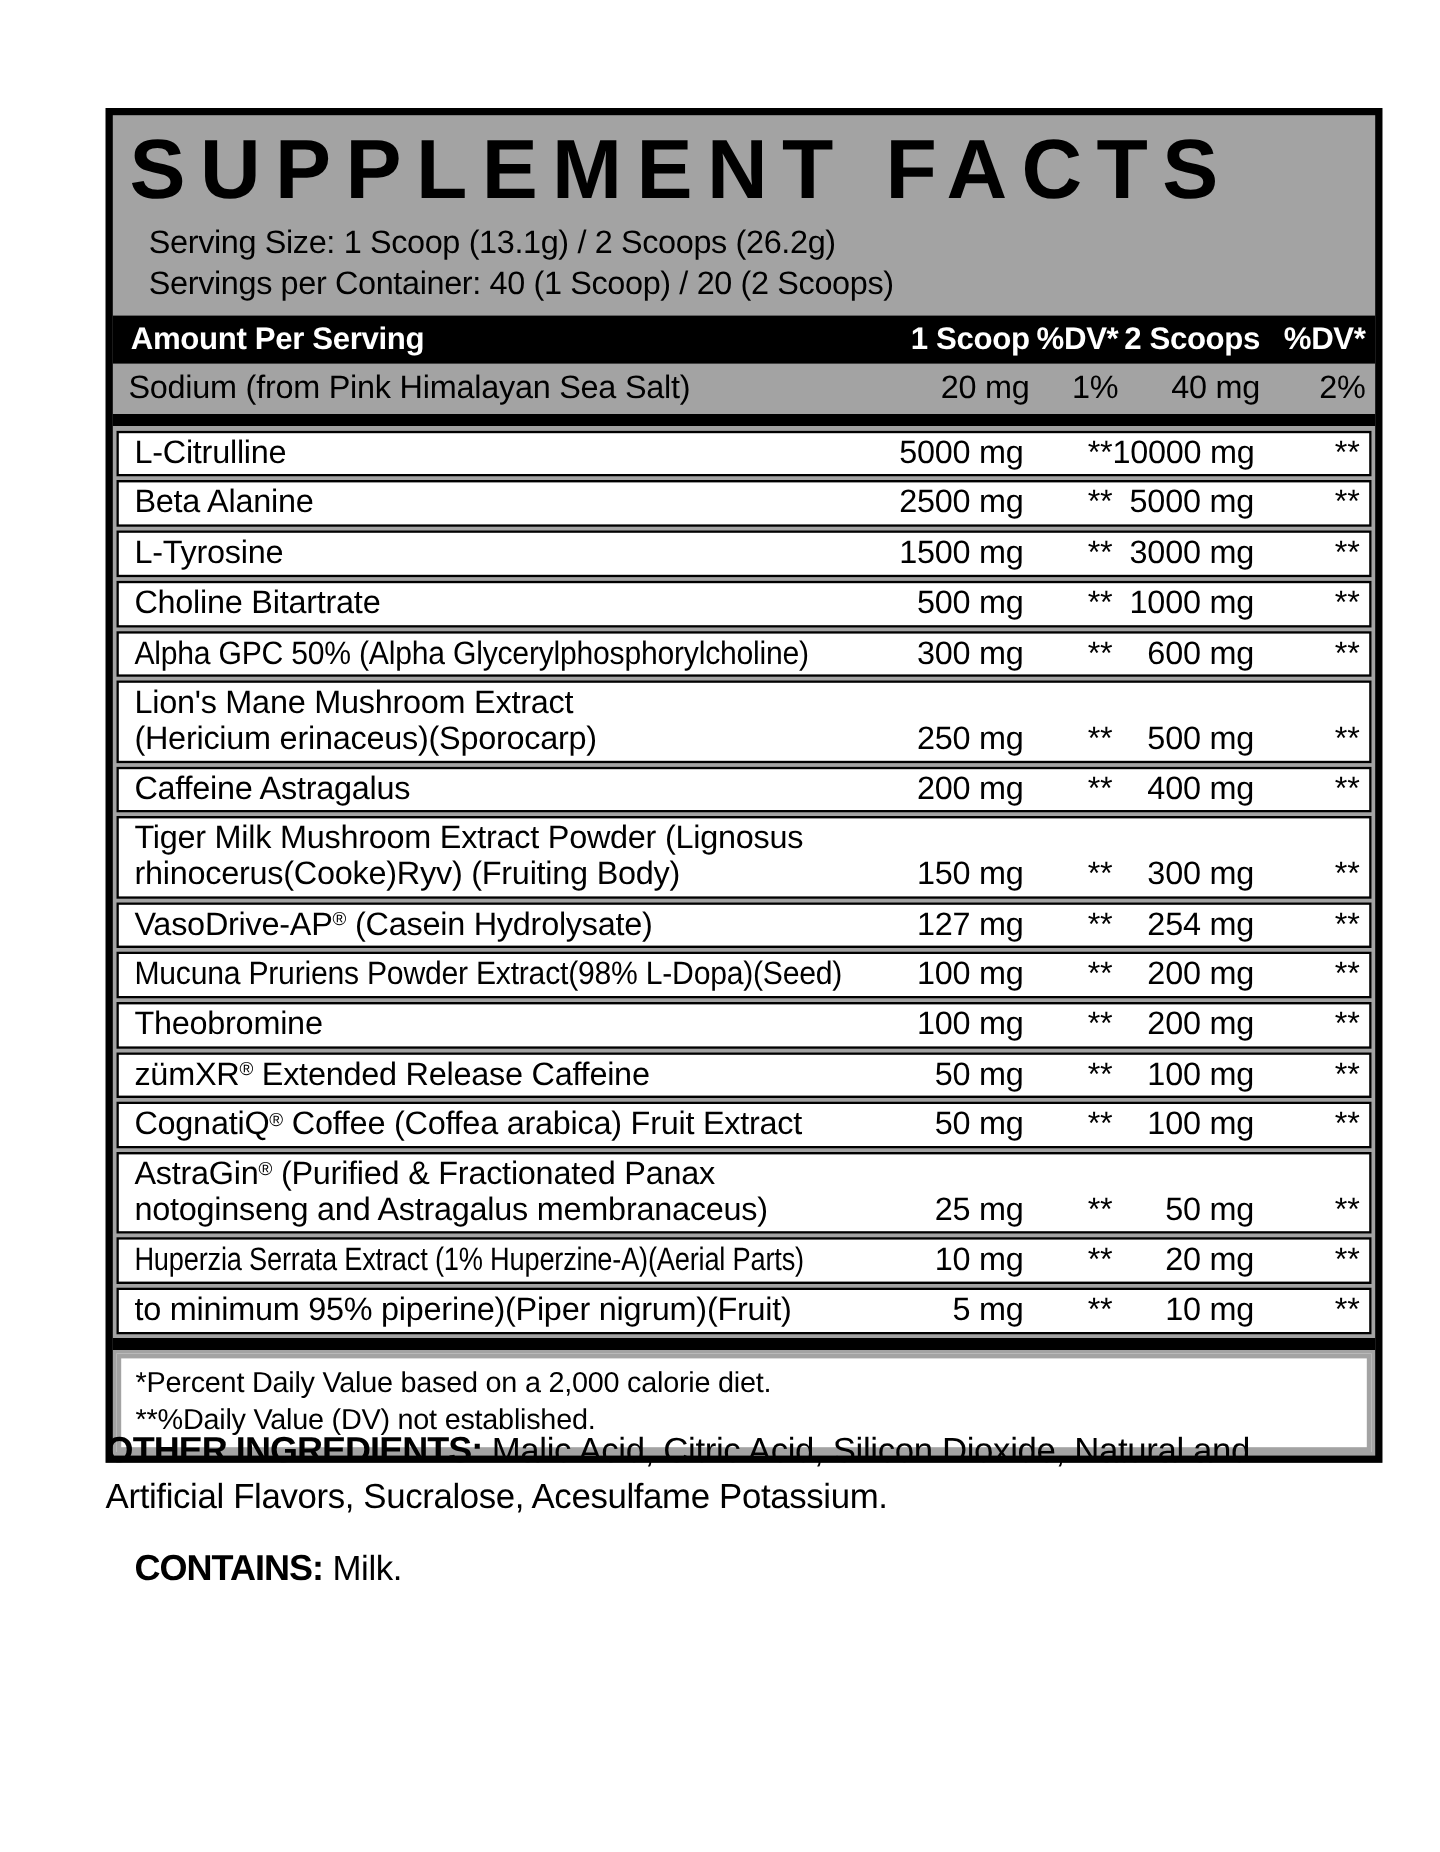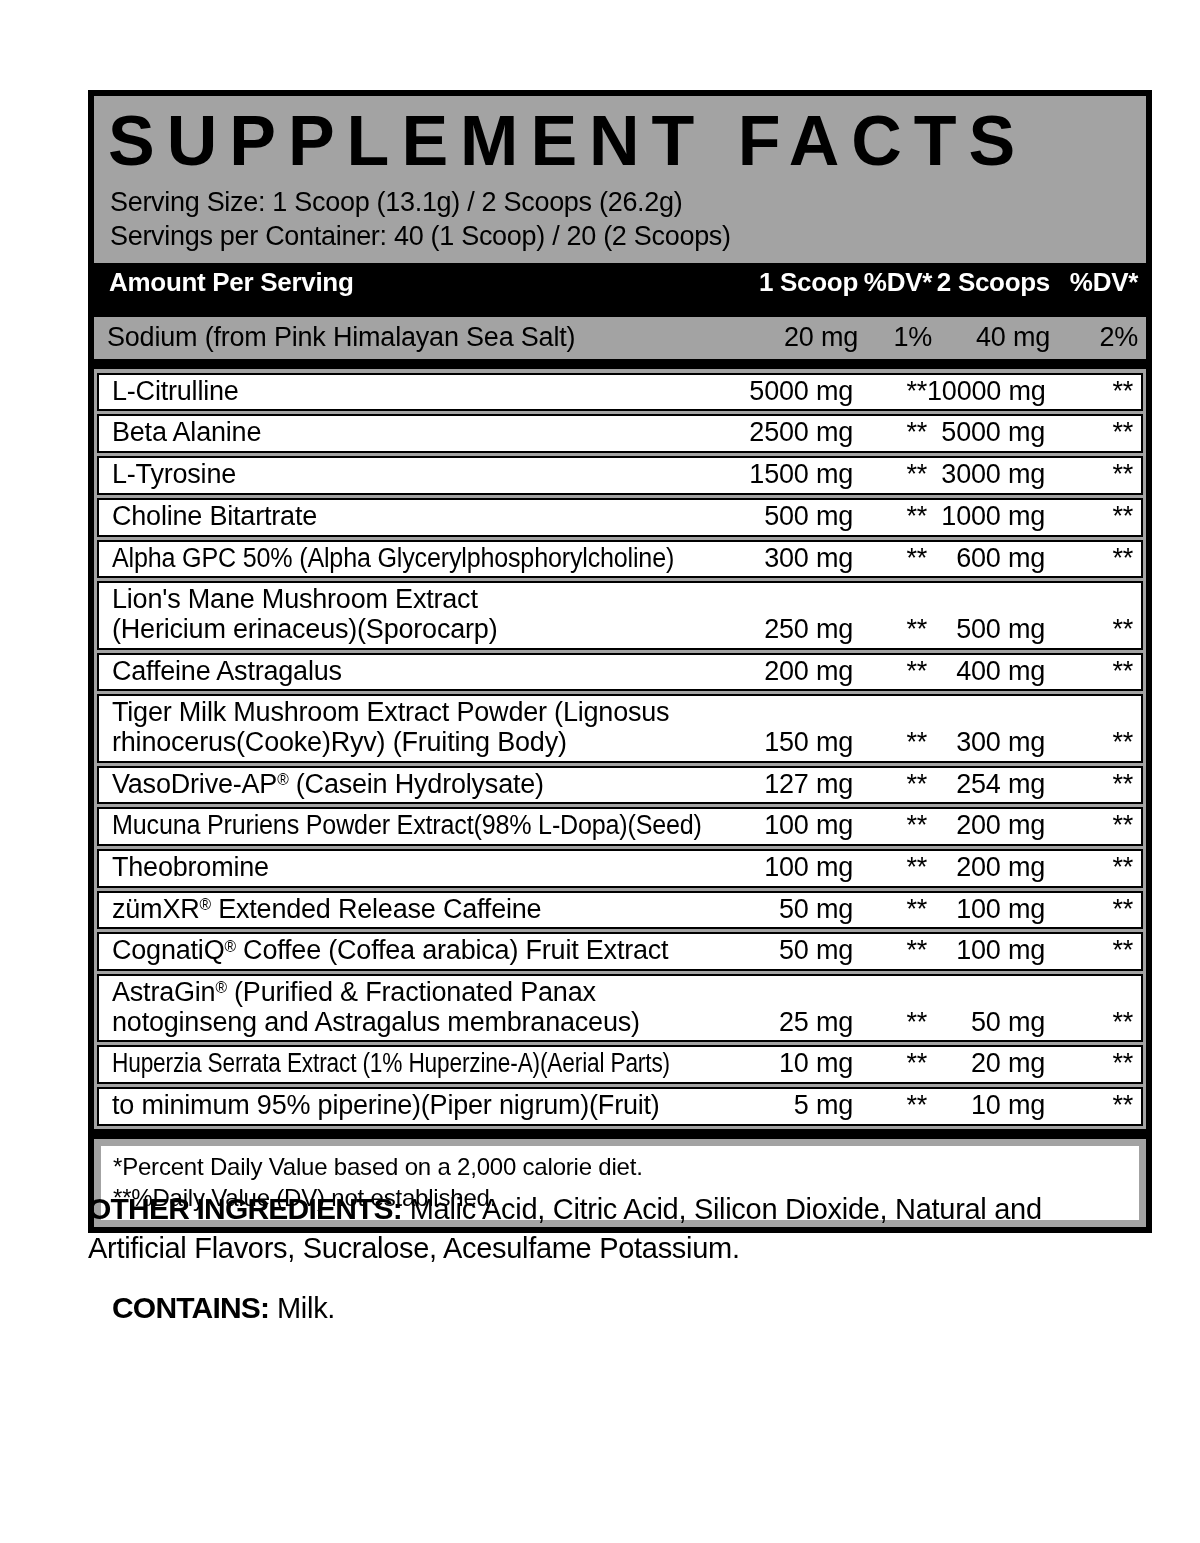--- a/index.html
+++ b/index.html
@@ -10,34 +10,34 @@
   }
   .panel{
     position:absolute;left:88px;top:90px;width:1064px;
     border:6px solid #000;background:#a3a3a3;box-sizing:border-box;
   }
   .top{padding:6px 14px 10px 14px;}
   .title{
     font-size:70px;font-weight:bold;line-height:1.0;
     letter-spacing:12px;white-space:nowrap;margin:4px 0 10px 0;
   }
-  .svline{font-size:27px;line-height:1.2;margin:2px 0 0 2px;letter-spacing:-0.3px;}
+  .svline{font-size:27px;line-height:1.2;margin:2px 0 0 16px;letter-spacing:-0.3px;}
 
   
   .cols{display:flex;align-items:flex-end;}
   .c-name{flex:1;min-width:0;overflow:visible;}
   .c{flex:none;text-align:right;white-space:nowrap;}
   .c-amt1{width:110px;}
   .c-dv1{width:74px;}
   .c-amt2{width:118px;}
   .c-dv2{width:88px;}
 
   .hdrbar{
     background:#000;color:#fff;font-weight:bold;font-size:26px;
-    padding:4px 8px 19px 15px;letter-spacing:-0.3px;
+    padding:4px 8px 5px 15px;letter-spacing:-0.3px;
   }
   .sodium{font-size:27px;padding:5px 8px 6px 13px;letter-spacing:-0.2px;}
   .bar{height:10px;background:#000;}
 
   .rows{padding:1px 0 0 0;}
   .row{
     border:2px solid #000;margin:3px;background:#fff;
     font-size:27px;line-height:1.1;letter-spacing:-0.2px;
     padding:2px 8px 3px 13px;
   }

